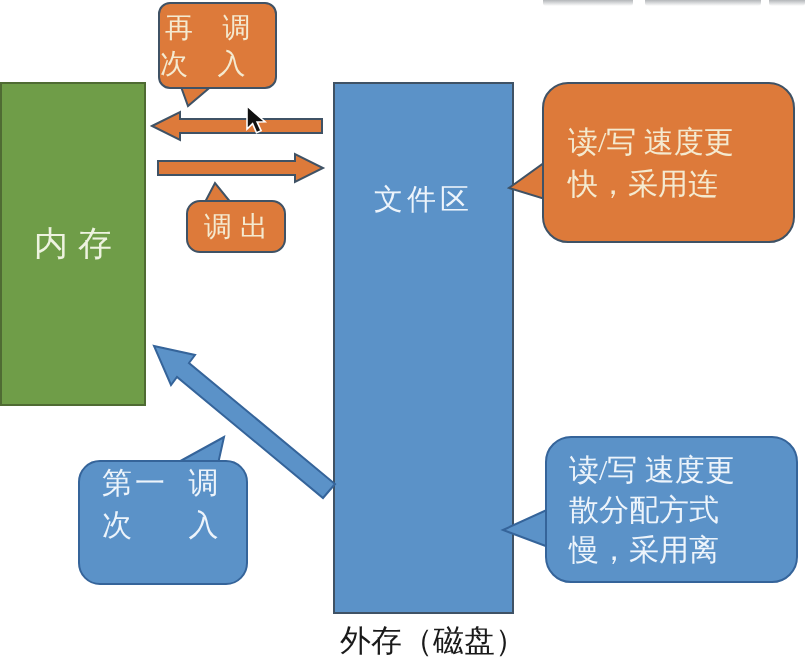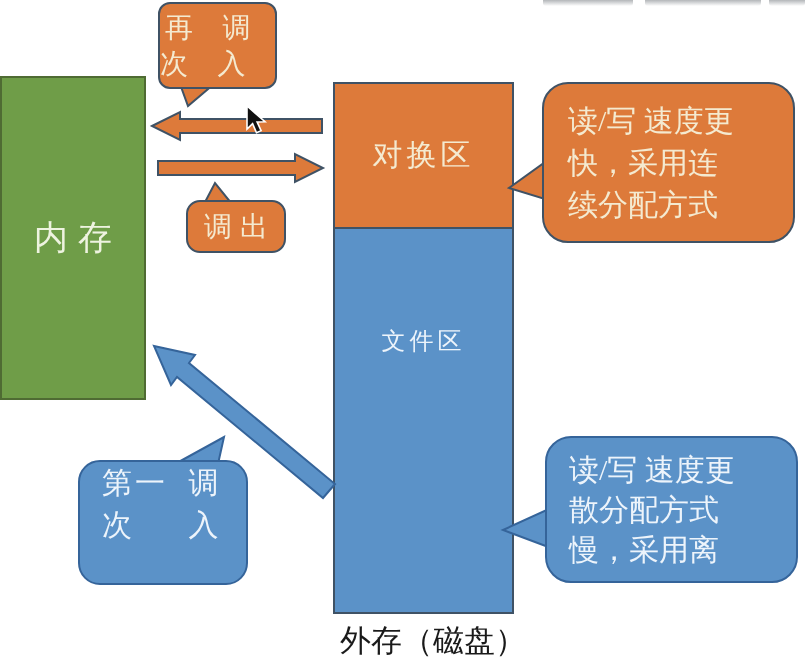--- a/index.html
+++ b/index.html
@@ -6,41 +6,41 @@
     --orange:#dd7a3a; --green:#6f9d48; --blue:#5b92c8;
     --outline:#3f5265; --blue-outline:#35649a; --green-outline:#4f6b33;
     --cream:#f4ead0; --white-text:#edf4fb; --label-black:#1a1a1a;
   }
   *{margin:0;padding:0;box-sizing:border-box;}
   body{background:#fff;font-family:"Liberation Serif","DejaVu Serif",serif;}
   #canvas{position:relative;width:805px;height:661px;background:#ffffff;overflow:hidden;}
 
   
   .memory-rect{
-    position:absolute;left:0;top:76px;width:146px;height:324px;
+    position:absolute;left:0;top:82px;width:146px;height:324px;
     background:var(--green);border:2px solid var(--green-outline);
     display:flex;align-items:center;justify-content:center;z-index:0;
   }
   .memory-rect .lbl{
     color:#eef3e0;font-size:34px;letter-spacing:10px;padding-left:10px;
   }
   .storage-rect{
     position:absolute;left:333px;top:82px;width:181px;height:532px;
     border:2px solid var(--outline);z-index:0;display:flex;flex-direction:column;
   }
   .swap-area{
     height:145px;background:var(--orange);border-bottom:2px solid var(--outline);
     display:flex;align-items:center;justify-content:center;
   }
   .swap-area .lbl{color:var(--cream);font-size:30px;letter-spacing:4px;}
   .file-area{
     flex:1;background:var(--blue);
     display:flex;justify-content:center;align-items:flex-start;padding-top:96px;
   }
-  .file-area .lbl{color:var(--white-text);font-size:24px;letter-spacing:4px;}
+  .file-area .lbl{color:var(--white-text);font-size:29px;letter-spacing:4px;}
 
   .disk-caption{
     position:absolute;left:318px;top:620px;width:230px;text-align:center;
     color:var(--label-black);font-size:31px;z-index:0;
   }
 
   
   .shapes{position:absolute;left:0;top:0;z-index:1;}
   .sh-orange{fill:var(--orange);stroke:var(--outline);stroke-width:2;}
   .sh-blue{fill:var(--blue);stroke:var(--blue-outline);stroke-width:2;}
@@ -89,23 +89,20 @@
 </head>
 <body>
 
 <div id="canvas">
 
   <div class="memory-rect">
     <span class="lbl">内存</span>
   </div>
 
   <div class="storage-rect">
-    <div class="swap-area">
-      <span class="lbl">对换区</span>
-    </div>
     <div class="file-area">
       <span class="lbl">文件区</span>
     </div>
   </div>
 
   <div class="disk-caption">外存（磁盘）</div>
 
   <svg class="shapes" width="805" height="661" viewBox="0 0 805 661">
 
     <polygon class="sh-orange" points="180,84 214,84 188,106"></polygon>
@@ -130,21 +127,20 @@
     <span>调入</span>
   </div>
 
   <div class="bubble orange bubble-swapout">
     <span>调出</span>
   </div>
 
   <div class="bubble orange note-swap">
     <span>读/写 速度更</span>
     <span>快，采用连</span>
-    <span>续分配方式</span>
   </div>
 
   <div class="bubble blue note-file">
     <span>读/写 速度更</span>
     <span>散分配方式</span>
     <span>慢，采用离</span>
   </div>
 
   <div class="bubble blue bubble-firstload">
     <span>第一次</span>

